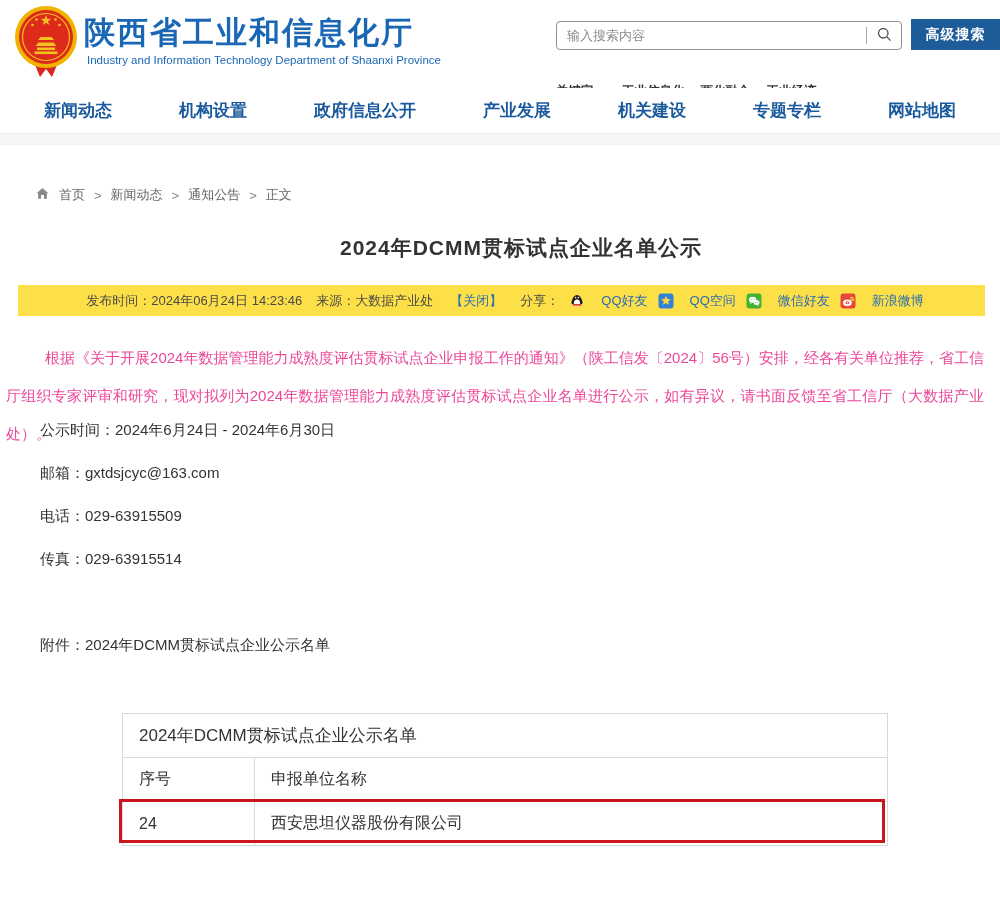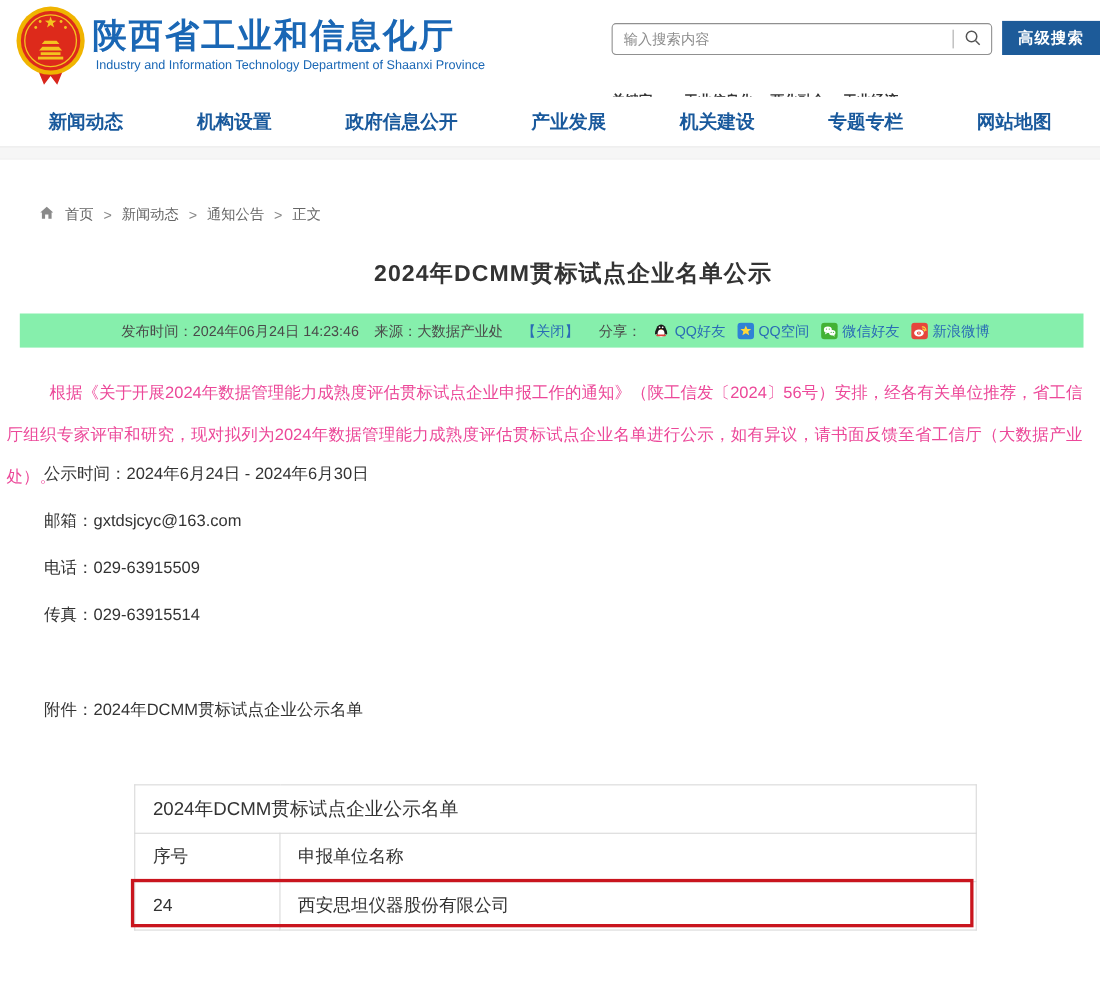--- a/index.html
+++ b/index.html
@@ -39,25 +39,25 @@
   
   .breadcrumb { position:absolute; left:35px; top:186px; display:flex; align-items:center;
     gap:9px; font-size:13px; color:#666; }
   .crumb { color:#666; cursor:pointer; }
   .crumb-sep { color:#888; }
 
   
   .article-title { position:absolute; left:0; top:234px; width:1000px; text-align:center;
     font-size:21px; font-weight:bold; color:#333; letter-spacing:1px;margin-left:21px; }
 
-  .meta-bar { position:absolute; left:18px; top:285px; width:967px; height:31px; background:#86efac;
+  .meta-bar { position:absolute; left:18px; top:285px; width:967px; height:31px; background:#fde047;
     display:flex; align-items:center; justify-content:center; font-size:13px; color:#4a4a4a; }
   .meta-bar .seg { margin:0 7px; white-space:nowrap; }
   .meta-close { color:#2a6cb5; cursor:pointer; margin:0 18px 0 10px; white-space:nowrap; }
-  .share-item { display:flex; align-items:center; gap:4px; margin-left:10px; cursor:pointer; }
+  .share-item { display:flex; align-items:center; gap:16px; margin-left:10px; cursor:pointer; }
   .share-item .lbl { color:#2a6cb5; }
   .share-item svg { display:block; }
 
   .para { position:absolute; left:6px; top:339px; width:978px; font-size:15px; color:#ec4899;
     line-height:38px; text-indent:2.6em; text-align:justify; }
 
   .info-line { position:absolute; left:40px; font-size:15px; color:#333; white-space:nowrap; }
   .info-1 { top:421px; } .info-2 { top:464px; } .info-3 { top:507px;text-align:center; } .info-4 { top:550px; }
   .attachment { position:absolute; left:40px; top:636px; font-size:15px; color:#333; white-space:nowrap; }
 

